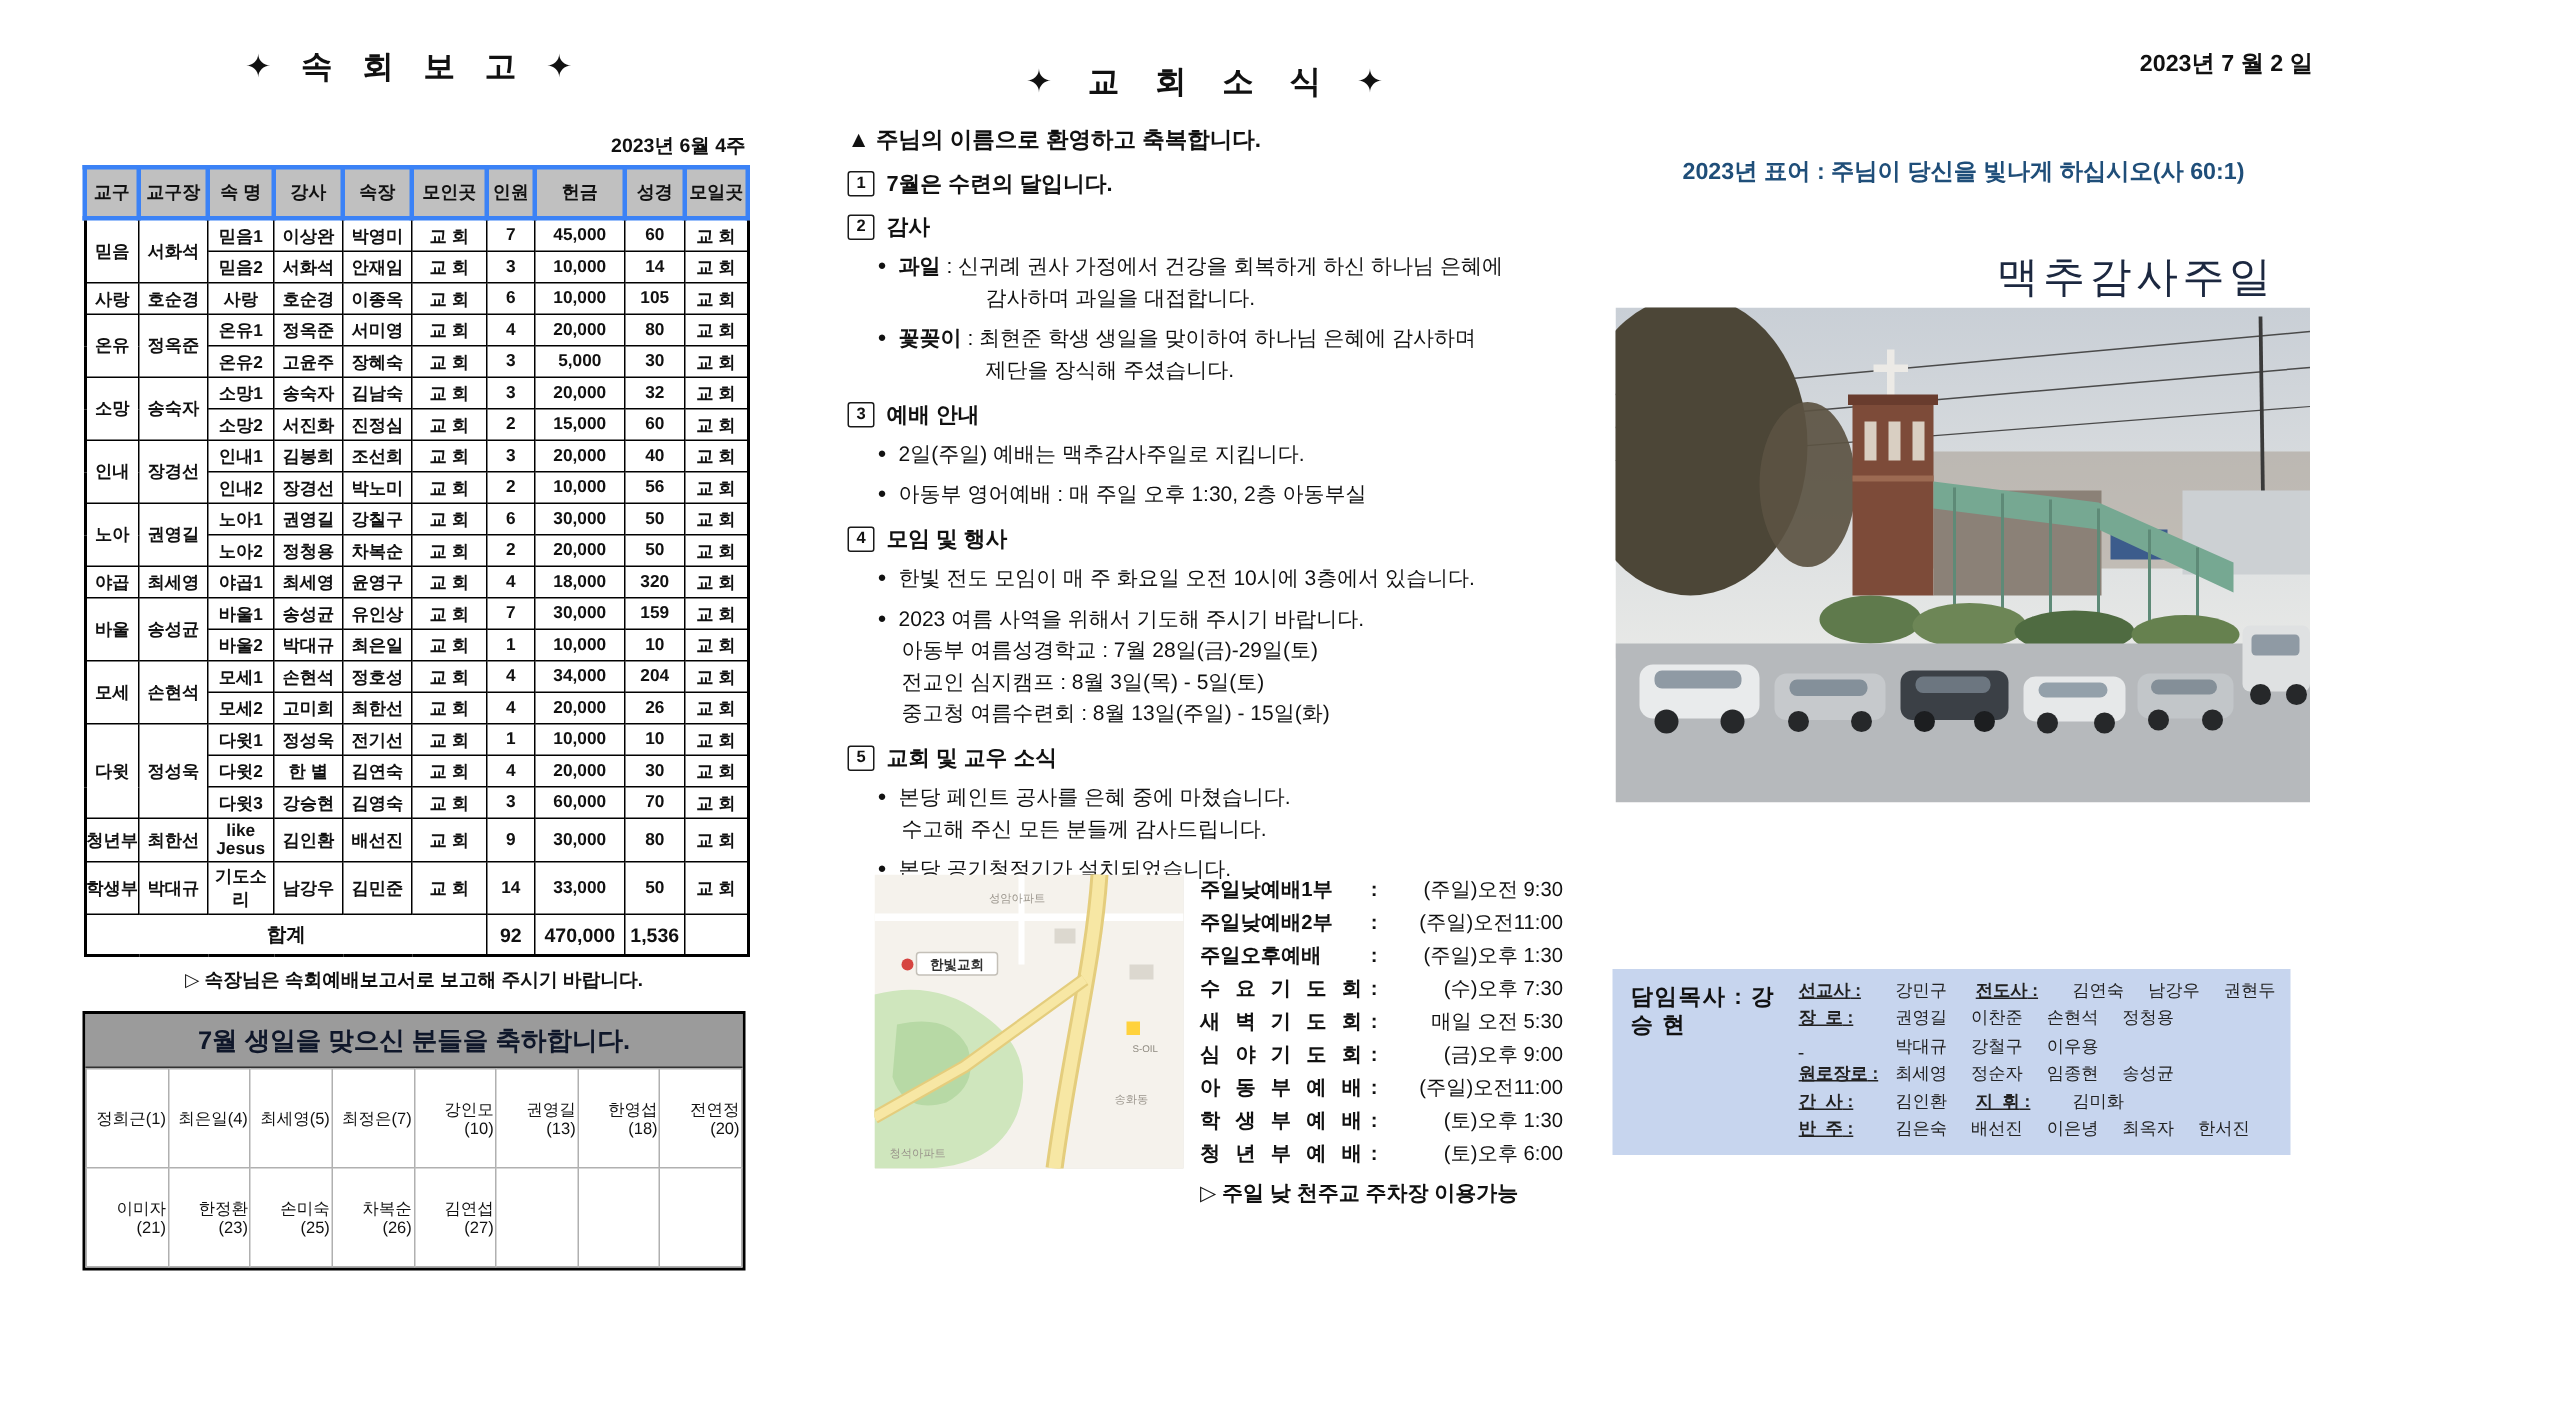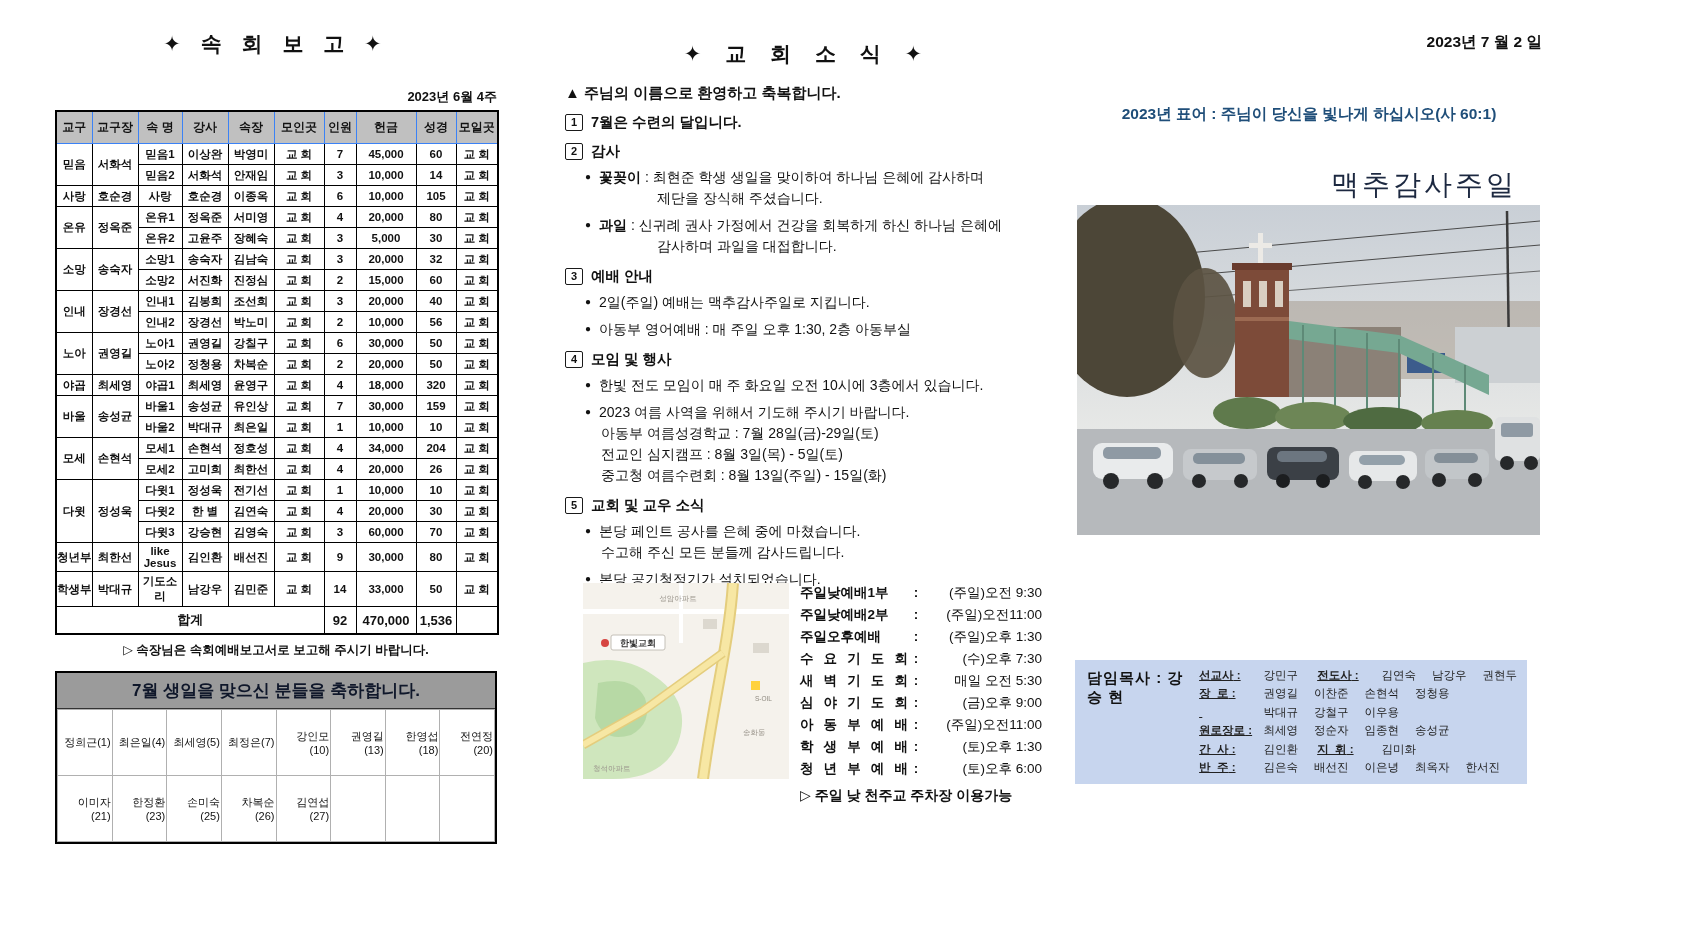--- a/index.html
+++ b/index.html
@@ -5,21 +5,21 @@
   html,body { margin:0; padding:0; background:#ffffff; }
   body { width:1701px; height:943px; font-family:"Liberation Sans","DejaVu Sans",sans-serif; color:#111; }
   .page { position:relative; width:1701px; height:943px; overflow:hidden; background:#fff; }
 
   
   .left-col { position:absolute; left:55px; top:30px; width:442px; }
   .left-title { text-align:center; font-size:21px; font-weight:bold; letter-spacing:7px; color:#111; }
   .week-label { text-align:right; font-size:13px; font-weight:bold; margin-top:30px; margin-bottom:4px; }
   table.report { border-collapse:collapse; width:442px; border:2.5px solid #000; table-layout:fixed;
                  font-size:11.5px; font-weight:bold; }
-  table.report th { background:#c0c0c0; border:1px solid #3b82f6; padding:7px 0; font-size:12px; }
+  table.report th { background:#c0c0c0; border:3px solid #3b82f6; padding:7px 0; font-size:12px; }
   table.report td { border:1px solid #000; text-align:center; padding:2px 0; height:16px; overflow:hidden; }
   table.report td.money { font-variant-numeric:tabular-nums; }
   table.report tr.total-row td { font-size:13px; padding:4px 0; }
   .report-note { text-align:center; font-size:12.5px; font-weight:bold; margin-top:7px; }
 
   .bday-box { margin-top:12px; border:2.5px solid #000; }
   .bday-title { background:#9b9b9b; color:#0f172a; text-align:center; font-size:17px; font-weight:bold;
                 padding:6px 0; border-bottom:1.5px solid #333; }
   table.bday { width:100%; border-collapse:collapse; font-size:11px; table-layout:fixed; }
   table.bday td { border:1px solid #b0b0b0; height:63px; text-align:right; }
@@ -48,21 +48,21 @@
   
   .right-date { position:absolute; left:1330px; top:32px; width:212px; text-align:right;
                 font-size:15.5px; font-weight:bold; color:#111; }
   .motto { position:absolute; left:1080px; top:104px; width:458px; text-align:center;
            font-size:15.5px; font-weight:bold; color:#1f4e79; }
   .photo-title { position:absolute; left:1077px; top:166px; width:440px; text-align:right;
                  font-family:"Liberation Serif","DejaVu Serif",serif; font-size:28px;
                  letter-spacing:3px; color:#1c2840; }
   .photo-box { position:absolute; left:1077px; top:205px; width:463px; height:330px; }
 
-  .staff-box { position:absolute; left:1075px; top:660px; width:452px; background:#c7d5ee;
+  .staff-box { position:absolute; left:1075px; top:646px; width:452px; background:#c7d5ee;
                padding:6px 10px 8px 12px; box-sizing:border-box; display:flex; }
   .pastor { width:184px; font-size:15px; font-weight:bold; padding-top:3px; letter-spacing:1px; }
   .staff-lines { flex:1; font-size:11.5px; line-height:1.6; color:#222; }
   .staff-line { white-space:pre; }
   .staff-line .role { display:inline-block; min-width:58px; font-weight:bold;text-decoration:underline; }
 
   svg text { font-family:"Liberation Sans","DejaVu Sans",sans-serif; }
 </style>
 </head>
 <body>
@@ -381,22 +381,22 @@
     <div class="welcome">▲ 주님의 이름으로 환영하고 축복합니다.</div>
     <div id="news-sections">
         <div class="sec-head">
           <span class="sec-num">1</span>
           <span>7월은 수련의 달입니다.</span>
         </div>
         <div class="sec-head">
           <span class="sec-num">2</span>
           <span>감사</span>
         </div>
+        <div class="bullet labeled"><span class="dot">●</span><b>과일</b> : 신귀례 권사 가정에서 건강을 회복하게 하신 하나님 은혜에<span class="cont">감사하며 과일을 대접합니다.</span></div>
         <div class="bullet labeled"><span class="dot">●</span><b>꽃꽂이</b> : 최현준 학생 생일을 맞이하여 하나님 은혜에 감사하며<span class="cont">제단을 장식해 주셨습니다.</span></div>
-        <div class="bullet labeled"><span class="dot">●</span><b>과일</b> : 신귀례 권사 가정에서 건강을 회복하게 하신 하나님 은혜에<span class="cont">감사하며 과일을 대접합니다.</span></div>
         <div class="sec-head">
           <span class="sec-num">3</span>
           <span>예배 안내</span>
         </div>
         <div class="bullet"><span class="dot">●</span>2일(주일) 예배는 맥추감사주일로 지킵니다.</div>
         <div class="bullet"><span class="dot">●</span>아동부 영어예배 : 매 주일 오후 1:30, 2층 아동부실</div>
         <div class="sec-head">
           <span class="sec-num">4</span>
           <span>모임 및 행사</span>
         </div>

